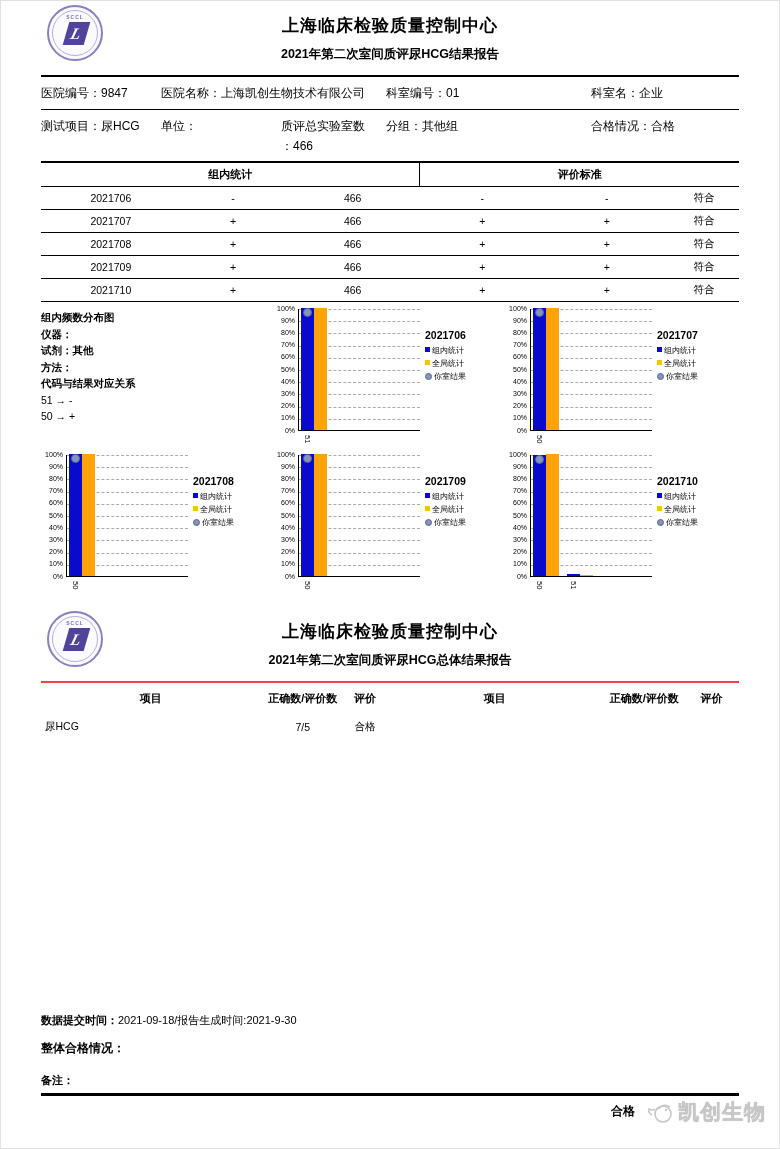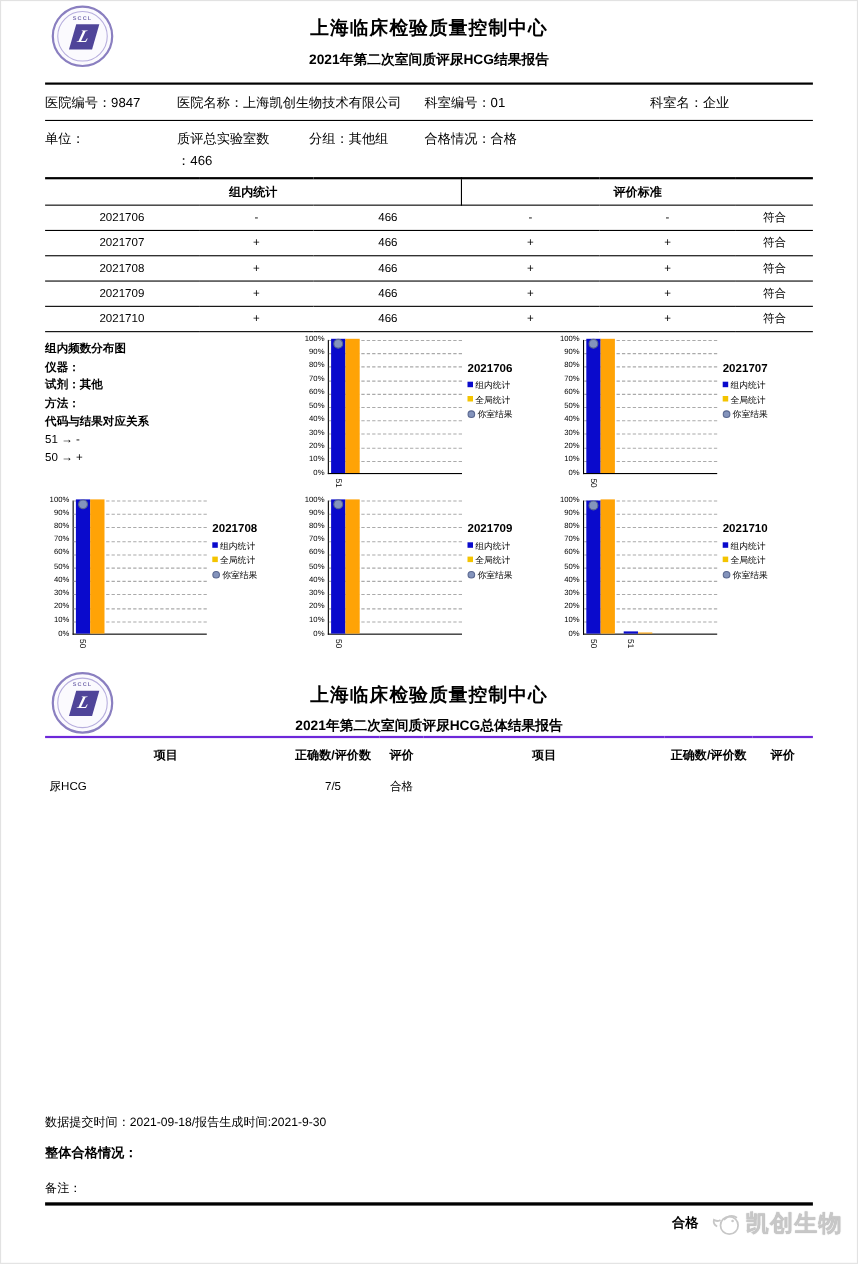--- a/index.html
+++ b/index.html
@@ -45,28 +45,28 @@
   .dot { position:absolute; width:9px; height:9px; border-radius:50%; border:1px solid #5a6890; }
   .xlab { position:absolute; writing-mode:vertical-rl; font-size:7.5px; }
   .legend { position:absolute; left:152px; top:24px; width:80px; }
   .legend .lt { font-weight:bold; font-size:10.5px; margin-bottom:3px; }
   .legend .li { font-size:8px; line-height:13px; white-space:nowrap; }
   .lm-sq { display:inline-block; width:5px; height:5px; margin-right:2px; vertical-align:1px; }
   .lm-dot { display:inline-block; width:7px; height:7px; border-radius:50%; margin-right:2px; vertical-align:-1px; }
 
   
   .rpt2 { margin-top:10px; }
-  table.summary { width:100%; border-collapse:collapse; border-top:2px solid #6d28d9; }
+  table.summary { width:100%; border-collapse:collapse; margin-top:12px; border-top:2px solid #ef4444; }
   table.summary th { font-size:11px; font-weight:bold; text-align:center; padding:8px 0 6px 0; }
   table.summary td { font-size:10.5px; text-align:center; padding:8px 0; }
   table.summary td.left { text-align:left; padding-left:4px; }
 
   
   .f-line { position:absolute; left:40px; right:40px; font-size:11px; }
-  .f-line .lbl { font-weight:normal;text-align:center; }
+  .f-line .lbl { font-weight:bold;text-align:center; }
   .f-rule { position:absolute; left:40px; right:40px; top:1092px; height:3px; background:#000; }
   .overall-label { position:absolute; left:40px; top:1039px; font-size:12px; font-weight:bold; }
   .overall-value { position:absolute; left:610px; top:1102px; font-size:12px; font-weight:bold; }
   .watermark { position:absolute; left:645px; top:1096px; display:flex; align-items:center; color:#bcbcbc; opacity:.9; }
   .watermark .wm-text { font-size:21px; font-weight:bold; letter-spacing:1px; color:#c2c2c2; text-shadow:0 0 1px #9a9a9a; }
 </style>
 </head>
 <body>
 
 <div class="page">
@@ -85,20 +85,21 @@
     </div>
 
     <div class="info-band">
       <div class="info-row r1" id="info-row1">
           <div class="info-cell"><span>医院编号：</span><span>9847</span></div>
           <div class="info-cell"><span>医院名称：</span><span>上海凯创生物技术有限公司</span></div>
           <div class="info-cell"><span>科室编号：</span><span>01</span></div>
           <div class="info-cell"><span>科室名：</span><span>企业</span></div>
         </div>
       <div class="info-row r2" id="info-row2">
+          <div class="info-cell"><span>测试项目：</span><span>尿HCG</span></div>
           <div class="info-cell"><span>单位：</span><span></span></div>
           <div class="info-cell"><span>质评总实验室数</span><span></span><span class="v2">：466</span></div>
           <div class="info-cell"><span>分组：</span><span>其他组</span></div>
           <div class="info-cell"><span>合格情况：</span><span>合格</span></div>
         </div>
     </div>
 
     <table class="results">
       <colgroup>
         <col style="width:140px">

